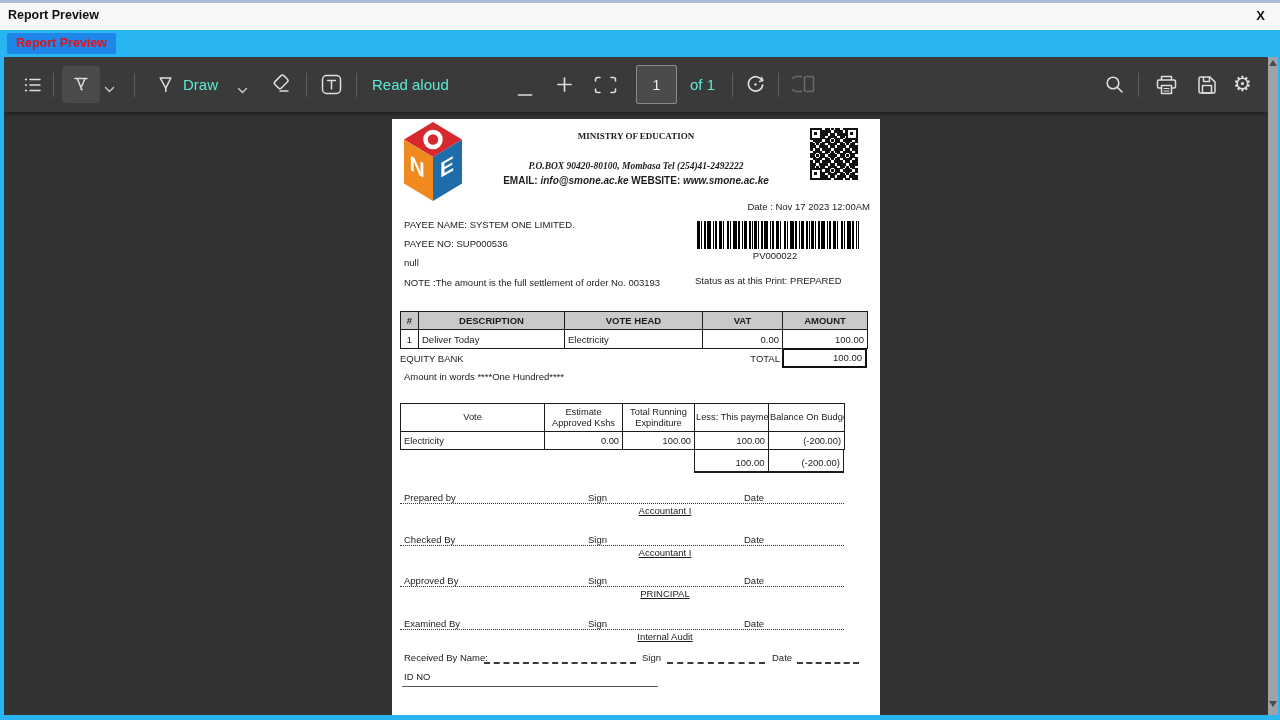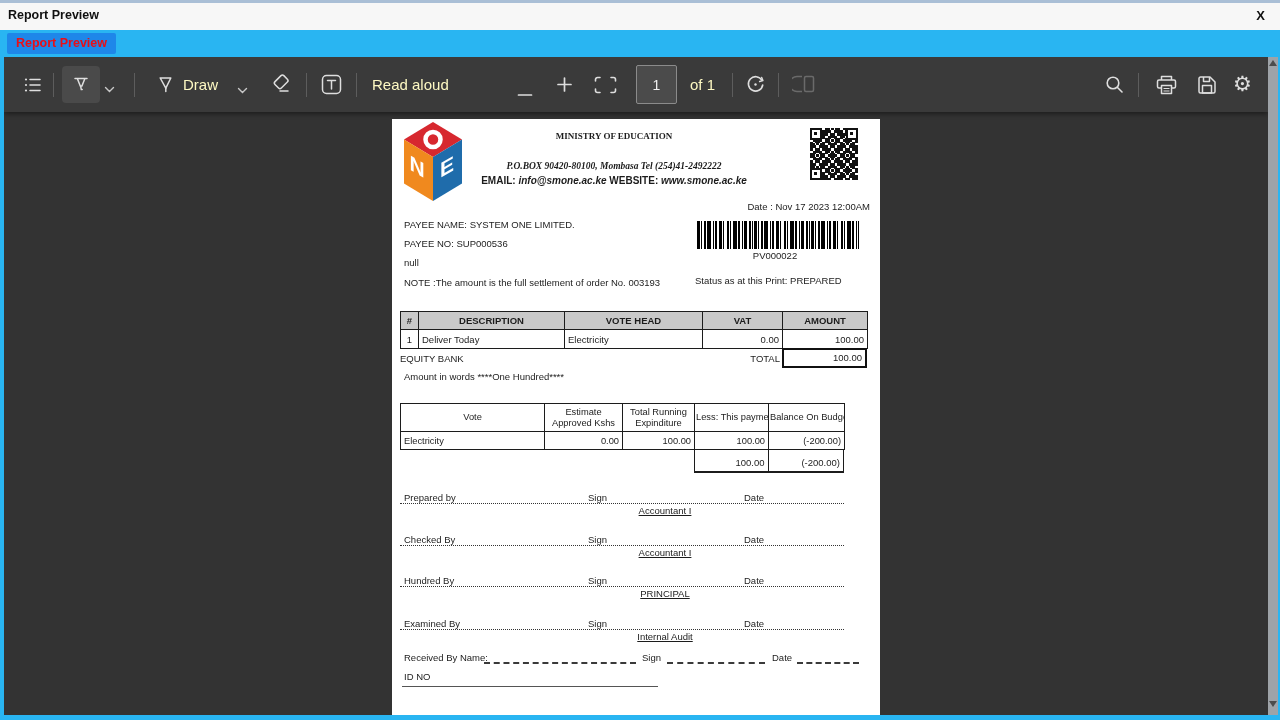--- a/index.html
+++ b/index.html
@@ -15,21 +15,21 @@
   .frame { position:absolute; left:0; top:30px; width:1280px; height:690px; background:#29b5f2; }
   .tab { position:absolute; left:7px; top:3px; height:21px; padding:3px 9px 0 9px; background:#1e87e9;
          color:#e90f17; font-weight:700; font-size:12.5px; border-radius:2px; cursor:pointer; }
 
   
   .viewer { position:absolute; left:4px; top:27px; width:1274px; height:658px; background:#333333; overflow:hidden; }
   .toolbar { position:absolute; left:0; top:0; width:1264px; height:55px; background:#3a3a3a;
              box-shadow:0 2px 5px rgba(0,0,0,.45); }
   .tbi { position:absolute; color:#dedede; }
   .tbdiv { position:absolute; top:16px; width:1px; height:24px; background:#5d5d5d; }
-  .tbtext { position:absolute; top:0; height:55px; line-height:55px; font-size:15px; color:#fef9c3; cursor:pointer; }
+  .tbtext { position:absolute; top:0; height:55px; line-height:55px; font-size:15px; color:#5eead4; cursor:pointer; }
   .hlbtn { position:absolute; left:58px; top:9px; width:38px; height:37px; background:#4a4a4a; border-radius:4px; cursor:pointer; }
   .hlbtn svg { margin:8px 0 0 9px; }
   .pagebox { position:absolute; left:632px; top:8px; width:41px; height:39px; background:#4b4b4b;
              border:1px solid #8b8b8b; border-radius:2px; color:#f0f0f0; font-size:14px; text-align:center; }
   .pagebox input { width:100%; height:100%; background:transparent; border:none; color:#f0f0f0;
                    font-size:14px; text-align:center; font-family:"Liberation Sans",sans-serif; outline:none; }
   .dim svg { opacity:.5; }
   .gear { font-size:21px; line-height:21px; cursor:pointer; }
 
   .scrollbar { position:absolute; right:0; top:0; width:10px; height:658px; background:#9ea3a8; }
@@ -38,21 +38,21 @@
   .sb-dn { position:absolute; bottom:8px; left:1px; width:0; height:0;
            border-left:4px solid transparent; border-right:4px solid transparent; border-top:6px solid #4c4c4c; }
 
   .canvas { position:absolute; left:0; top:55px; width:1264px; height:603px; overflow:hidden;
             display:flex; justify-content:center; }
 
   
   .page { width:488px; height:640px; margin-top:7px; background:#fff; position:relative;
           color:#1c1c1c; font-size:9.5px; }
   .abs { position:absolute; }
-  .ctr { left:0; width:444px; text-align:center; }
+  .ctr { left:0; width:488px; text-align:center; }
   .serif { font-family:"Liberation Serif", serif; }
 
   
   .logo { left:6px; top:2px; width:70px; height:90px; }
   .logo-letter { position:absolute; color:#fff; font-weight:700; font-size:21px; width:26px; text-align:center; }
   .logo-n { left:6px; top:34px; transform:skewY(30deg); }
   .logo-e { left:36px; top:34px; transform:skewY(-30deg); }
 
   
   .qr { left:418px; top:9px; width:48px; height:52px;
@@ -334,21 +334,21 @@
         <div class="abs sigrole" style="top:386px">Accountant I</div>
 
         <div class="sigrow" style="top:415px">
           <span class="lb">Checked By</span>
           <span class="sg">Sign</span>
           <span class="dt">Date</span>
         </div>
         <div class="abs sigrole" style="top:428px">Accountant I</div>
 
         <div class="sigrow" style="top:456px">
-          <span class="lb">Hundred By</span>
+          <span class="lb">Approved By</span>
           <span class="sg">Sign</span>
           <span class="dt">Date</span>
         </div>
         <div class="abs sigrole" style="top:469px">PRINCIPAL</div>
 
         <div class="sigrow" style="top:499px">
           <span class="lb">Examined By</span>
           <span class="sg">Sign</span>
           <span class="dt">Date</span>
         </div>

